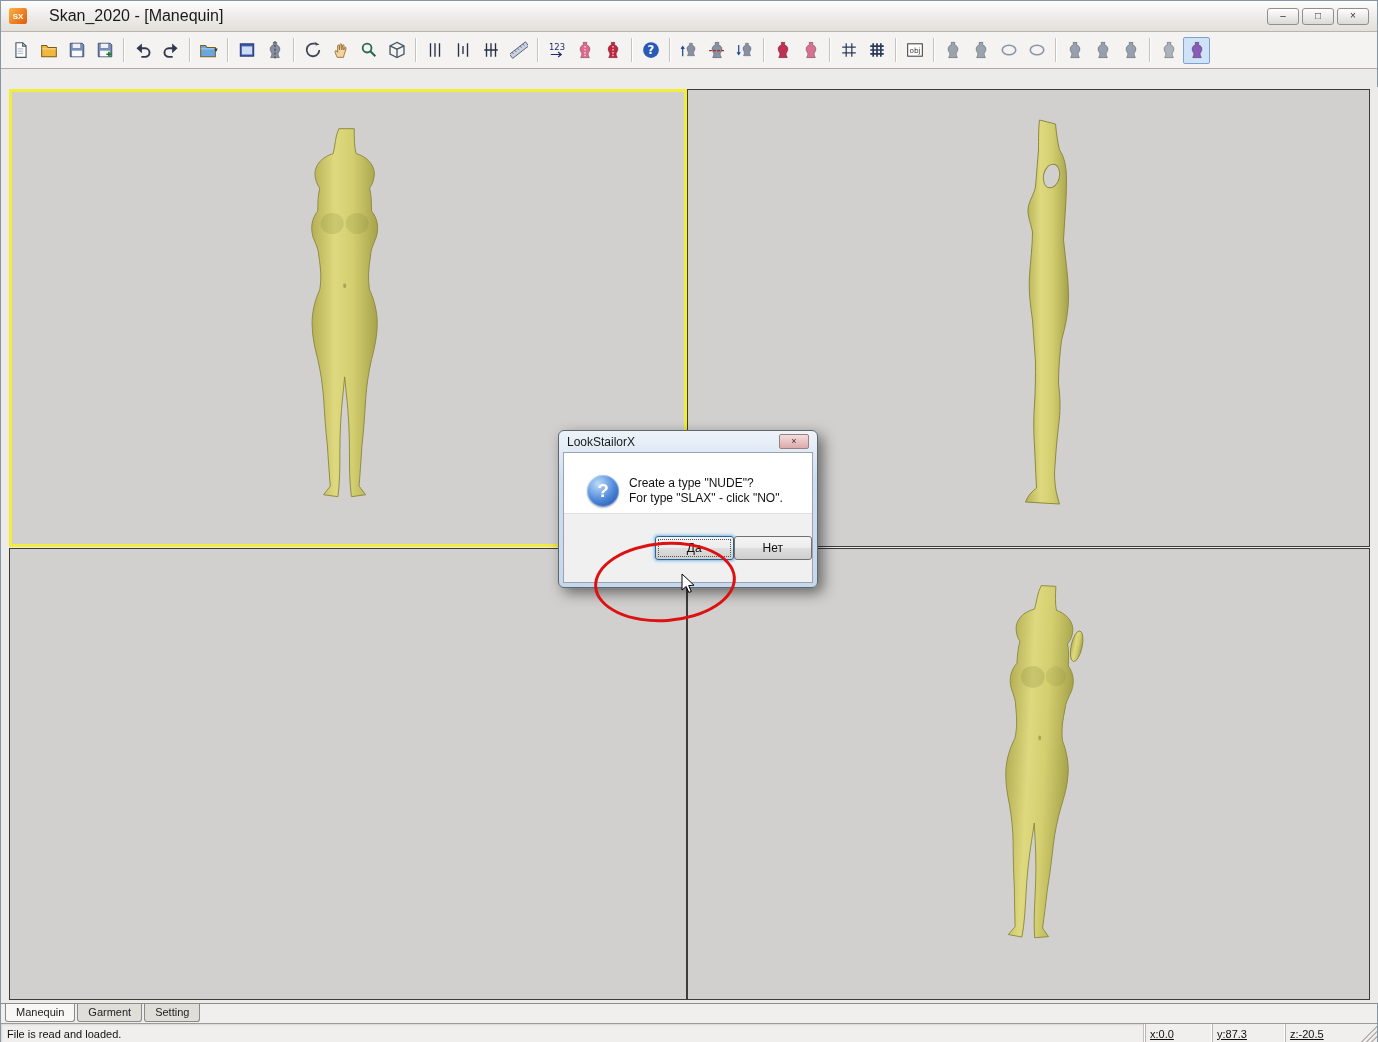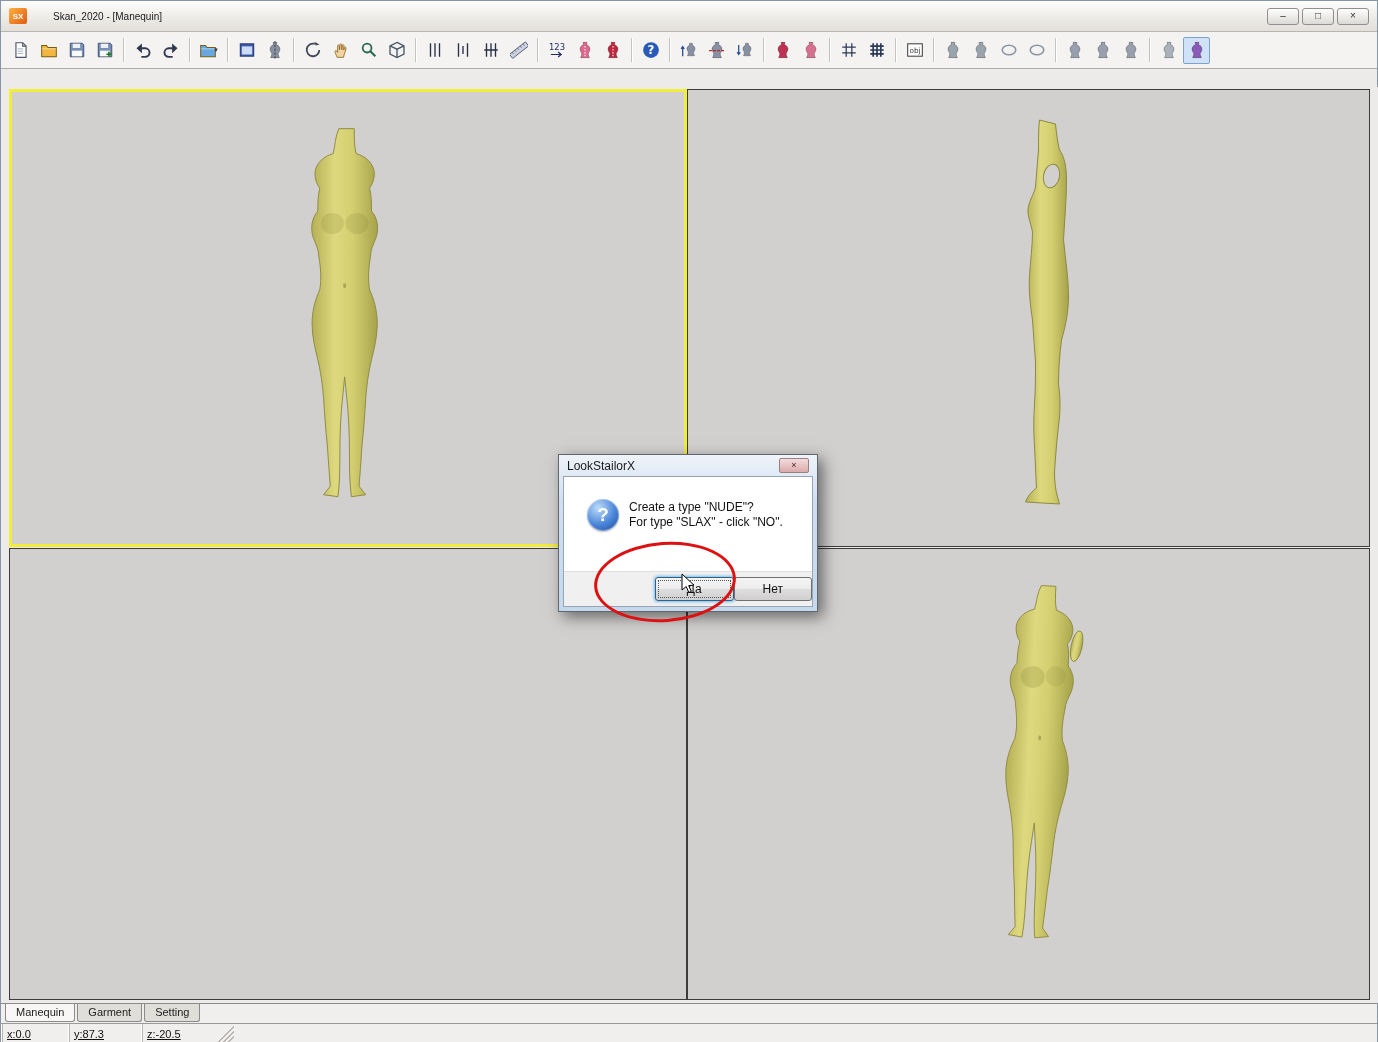--- a/index.html
+++ b/index.html
@@ -3,25 +3,25 @@
 <meta charset="utf-8">
 <style>
   html,body{margin:0;padding:0;}
   body{width:1378px;height:1042px;position:relative;overflow:hidden;
        font-family:"Liberation Sans",sans-serif;background:#c0c0c0;
        -webkit-user-select:none;user-select:none;}
   .window{position:absolute;inset:0;background:#ecebe9;border:1px solid #8696a6;box-sizing:border-box;}
 
   
   .titlebar{height:30px;background:linear-gradient(#fdfdfc,#eceae6 60%,#e3e0db);
-            border-bottom:1px solid #b8b4ae;display:flex;align-items:center;padding:0 8px;gap:6px;}
+            border-bottom:1px solid #b8b4ae;display:flex;align-items:center;padding:0 8px;gap:22px;}
   .appicon{width:18px;height:16px;background:linear-gradient(135deg,#ffb23e,#e05a10);
            color:#fff;font-size:8px;font-weight:bold;display:flex;align-items:center;
            justify-content:center;border-radius:2px;flex:none;}
-  .title{font-size:10px;color:#1a1a1a;margin-left:20px;}
+  .title{font-size:16px;color:#1a1a1a;}
   .winbtns{margin-left:auto;display:flex;gap:3px;}
   .winbtn{width:32px;height:17px;font-size:10px;line-height:1;border:1px solid #8f8f8f;
           border-radius:3px;background:linear-gradient(#fefefe,#dcdad6);color:#333;padding:0;
           font-family:inherit;display:flex;align-items:center;justify-content:center;}
 
   
   .menubar{height:19px;display:flex;align-items:center;background:#f2f1ef;
            border-bottom:1px solid #dcd9d4;padding:0 6px;}
   .menu-item{font-size:12px;padding:2px 9px;color:#1a1a1a;}
 
@@ -56,36 +56,36 @@
   .statusbar{position:absolute;top:1022px;left:0;width:100%;height:20px;background:#f0efed;
              border-top:1px solid #9a9a9a;display:flex;align-items:stretch;font-size:11px;box-sizing:border-box;}
   .status-msg{flex:1;padding:0 6px;display:flex;align-items:center;
               box-shadow:inset 1px 1px 2px rgba(0,0,0,.10);border-right:1px solid #c4c1bc;color:#111;}
   .coord{padding:0 5px;display:flex;align-items:center;border-left:1px solid #ffffff;
          box-shadow:inset 1px 0 0 #b8b5b0;color:#111;text-decoration:underline;}
   .coord.cx{width:56px;} .coord.cy{width:62px;} .coord.cz{width:66px;}
   .grip{width:16px;background:linear-gradient(135deg,transparent 0 50%,#b8b5b0 50% 56%,transparent 56% 64%,#b8b5b0 64% 70%,transparent 70% 78%,#b8b5b0 78% 84%,transparent 84%);}
 
   
-  .dialog{position:absolute;left:558px;top:454px;width:260px;height:158px;box-sizing:border-box;
+  .dialog{position:absolute;left:558px;top:430px;width:260px;height:158px;box-sizing:border-box;
           border:1px solid #60676e;background:linear-gradient(#eef3f9,#cfdff1 30%,#c6d8ec);
-          padding:0 4px 4px;box-shadow:5px 5px 14px rgba(0,0,0,.5);z-index:10;border-radius:0;}
+          padding:0 4px 4px;box-shadow:5px 5px 14px rgba(0,0,0,.5);z-index:10;border-radius:6px;}
   .dlg-title{height:21px;display:flex;align-items:center;padding:0 4px;font-size:12px;color:#1a1a1a;}
   .dlg-close{margin-left:auto;width:30px;height:15px;font-size:9px;line-height:1;
              border:1px solid #9a8080;border-radius:2px;background:linear-gradient(#f4dcdc,#dcaaaa);
              color:#4a2424;padding:0;font-family:inherit;display:flex;align-items:center;justify-content:center;}
   .dlg-inner{position:relative;height:calc(100% - 21px);background:#fff;border:1px solid #98a4b4;box-sizing:border-box;}
   .dlg-body{position:absolute;top:0;left:0;right:0;height:78px;display:flex;
             padding:22px 10px 0 23px;gap:10px;box-sizing:border-box;background:#fff;}
   .qicon{width:32px;height:32px;border-radius:50%;flex:none;
          background:radial-gradient(circle at 35% 28%,#bcdcfa,#4a84d8 55%,#1a4694);
          color:#fff;font-size:19px;font-weight:bold;display:flex;align-items:center;justify-content:center;
          box-shadow:inset 0 0 0 1px rgba(255,255,255,.35),0 1px 2px rgba(0,0,0,.25);}
   .dlg-text{font-size:12px;color:#111;line-height:15px;padding-top:1px;}
-  .dlg-btnrow{position:absolute;left:0;right:0;bottom:0;height:35px;background:#f0f0f0;
+  .dlg-btnrow{position:absolute;left:0;right:0;bottom:0;height:69px;background:#f0f0f0;
               border-top:1px solid #dfdfdf;display:flex;align-items:center;padding-left:91px;gap:0;box-sizing:border-box;}
   .dlg-btn{width:88px;height:24px;font-size:12px;border:1px solid #707070;border-radius:3px;
            background:linear-gradient(#f4f4f4,#ececec 50%,#dedede 50%,#cfcfcf);color:#111;font-family:inherit;}
   .dlg-btn.default{border-color:#2c628c;box-shadow:0 0 3px 1px #7ab8e8;outline:1px dotted #555;outline-offset:-4px;}
 
   
   .annotation-ellipse{position:absolute;left:594px;top:542px;width:136px;height:74px;
                       border:3px solid #dd1111;border-radius:50%;transform:rotate(-4deg);z-index:11;}
   .cursor{position:absolute;left:681px;top:573px;z-index:12;}
   .defs-svg{position:absolute;width:0;height:0;}
@@ -487,20 +487,21 @@
 
   </div>
 
   <div class="tabbar">
       <span class="tab active">Manequin</span>
       <span class="tab">Garment</span>
       <span class="tab">Setting</span>
     </div>
 
   <div class="statusbar">
+    <span class="status-msg">File is read and loaded.</span>
     <span class="coord cx">x:0.0</span>
     <span class="coord cy">y:87.3</span>
     <span class="coord cz">z:-20.5</span>
     <span class="grip"></span>
   </div>
 
 </div>
 
 <div class="dialog">
   <div class="dlg-title">

